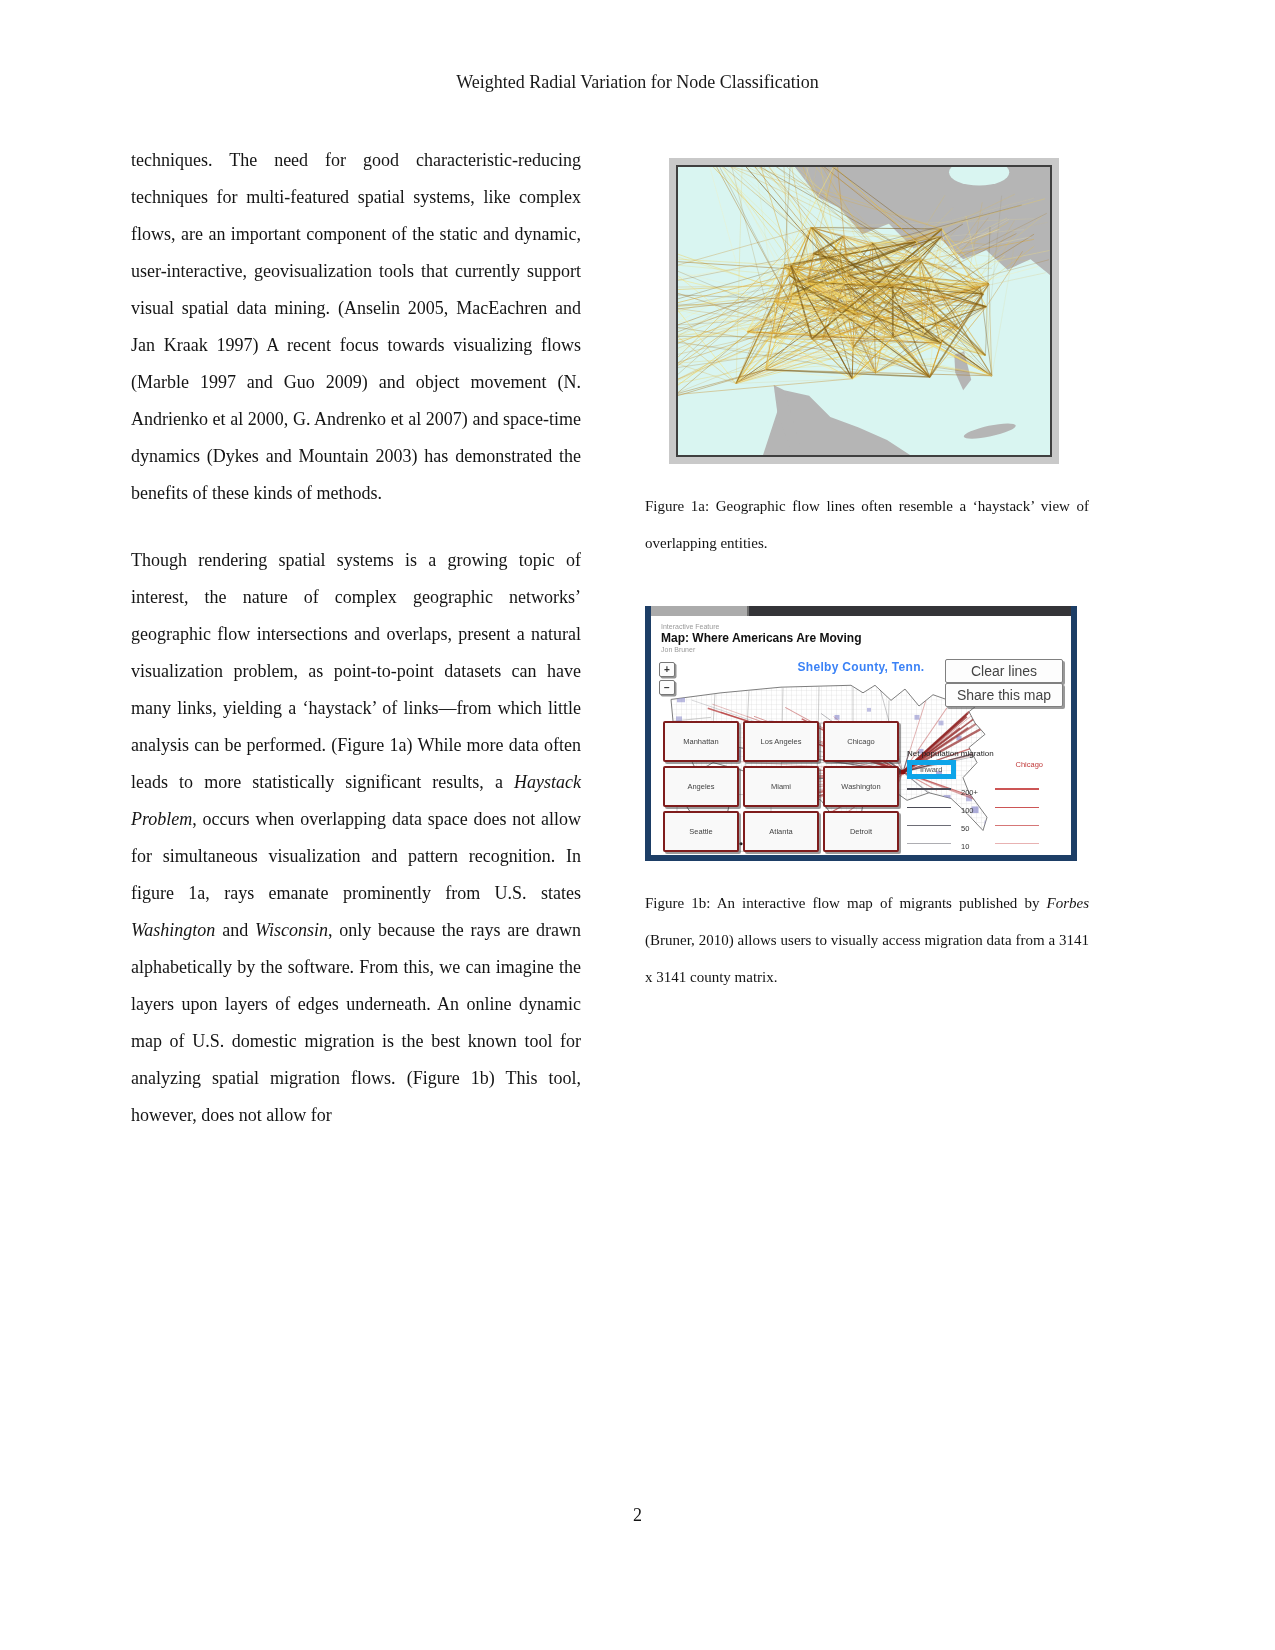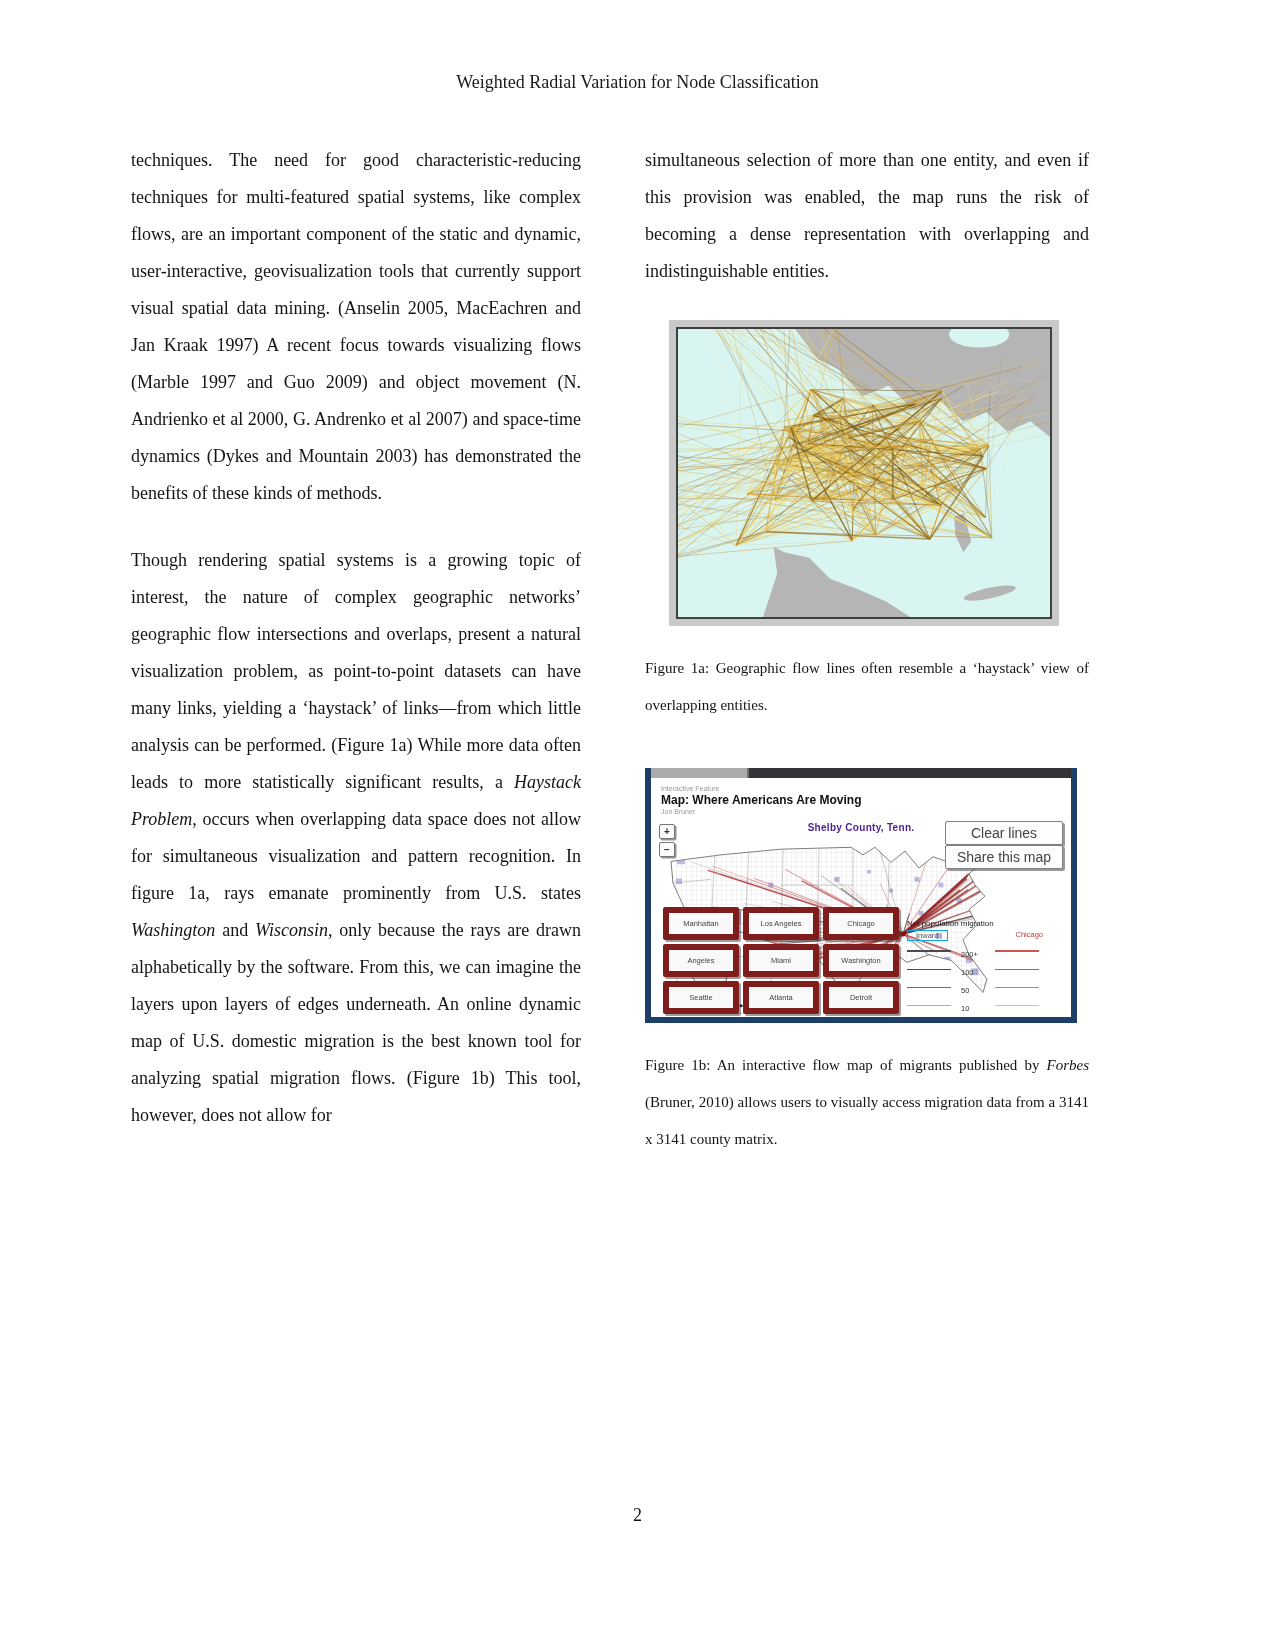--- a/index.html
+++ b/index.html
@@ -25,38 +25,38 @@
   .fig1b-topbar .thumb{width:96px;background:#ababab;border-right:2px solid #6e6e6e;}
   .fig1b-inner{background:#fff;font-family:"Liberation Sans","DejaVu Sans",sans-serif;}
   .fig1b-head{padding:7px 10px 2px 10px;}
   .kicker{font-size:7px;color:#9a9a9a;}
   .f1b-title{font-size:12px;font-weight:bold;color:#101010;margin-top:1px;}
   .byline{font-size:7px;color:#9a9a9a;margin-top:1px;}
   .intro{font-size:8px;font-weight:bold;color:#3c3c3c;line-height:1.45;margin-top:5px;}
   .fig1b-map{position:relative;height:198px;margin-top:2px;}
   .fig1b-map svg{position:absolute;left:0;top:0;width:100%;height:100%;}
   .map-title{position:absolute;top:3px;left:0;right:0;text-align:center;
-        font-size:10px;font-weight:bold;color:#4c1d95;letter-spacing:.3px;}
+        font-size:12px;font-weight:bold;color:#3b82f6;letter-spacing:.3px;}
   .zoom-ctrl{position:absolute;left:8px;top:5px;}
   .zbtn{width:14px;height:13px;margin-bottom:3px;background:#fcfcfc;border:1px solid #777;
         box-shadow:1.5px 1.5px 0 rgba(60,60,60,.55);font-size:10px;font-weight:bold;color:#333;
         text-align:center;line-height:13px;border-radius:2px;}
   .mbtn{position:absolute;right:8px;width:116px;background:#fdfdfd;border:1px solid #808080;
         box-shadow:2px 2px 0 rgba(70,70,70,.55);border-radius:2px;text-align:center;
         font-size:14px;color:#444;padding:3px 0;}
   .btn-clear{top:2px;}
   .btn-share{top:26px;}
   .citygrid{position:absolute;left:12px;bottom:3px;display:grid;
         grid-template-columns:repeat(3,76px);grid-gap:4px;}
-  .citybtn{background:#f9f9f9;border:6px solid #7f1d1d;box-shadow:2px 2px 0 rgba(60,60,60,.5);
-        border-radius:2px;font-size:7.5px;color:#444;text-align:center;padding:6px 0;}
+  .citybtn{background:#f9f9f9;border:2px solid #7f1d1d;box-shadow:2px 2px 0 rgba(60,60,60,.5);
+        border-radius:2px;font-size:7.5px;color:#444;text-align:center;padding:14px 0;}
   .legend{position:absolute;right:14px;bottom:2px;width:150px;font-size:7.5px;color:#333;}
   .leg-title{font-size:8px;color:#222;margin-bottom:2px;}
   .leg-head{display:flex;justify-content:space-between;margin-bottom:2px;}
-  .leg-in{border:1px solid #0ea5e9;padding:0 8px;color:#555;}
+  .leg-in{border:5px solid #0ea5e9;padding:0 8px;color:#555;}
   .leg-out{color:#c03a3a;padding-right:14px;}
   .leg-row{display:flex;align-items:center;margin-bottom:2px;}
   .lswatch{display:inline-block;width:44px;}
   .lswatch.in{border-top:2px solid #4a4a55;}
   .lswatch.out{border-top:2px solid #cc5555;}
   .lswatch.w1{border-top-width:1.5px;}
   .lswatch.w2{border-top-width:1px;opacity:.8;}
   .lswatch.w3{border-top-width:1px;opacity:.45;}
   .lval{display:inline-block;width:28px;text-align:left;margin:7px 6px 0 10px;}
   .page-number{position:absolute;top:1505px;left:0;right:0;text-align:center;font-size:18px;}
@@ -69,21 +69,20 @@
   <div class="running-head">Weighted Radial Variation for Node Classification</div>
 
   <div class="columns">
 
     <div class="col col-left">
       <p class="body">techniques. The need for good characteristic-reducing techniques for multi-featured spatial systems, like complex flows, are an important component of the static and dynamic, user-interactive, geovisualization tools that currently support visual spatial data mining. (Anselin 2005, MacEachren and Jan Kraak 1997) A recent focus towards visualizing flows (Marble 1997 and Guo 2009) and object movement (N. Andrienko et al 2000, G. Andrenko et al 2007) and space-time dynamics (Dykes and Mountain 2003) has demonstrated the benefits of these kinds of methods.</p>
       <p class="body">Though rendering spatial systems is a growing topic of interest, the nature of complex geographic networks’ geographic flow intersections and overlaps, present a natural visualization problem, as point-to-point datasets can have many links, yielding a ‘haystack’ of links—from which little analysis can be performed. (Figure 1a) While more data often leads to more statistically significant results, a <em>Haystack Problem</em>, occurs when overlapping data space does not allow for simultaneous visualization and pattern recognition. In figure 1a, rays emanate prominently from U.S. states <em>Washington</em> and <em>Wisconsin</em>, only because the rays are drawn alphabetically by the software. From this, we can imagine the layers upon layers of edges underneath. An online dynamic map of U.S. domestic migration is the best known tool for analyzing spatial migration flows. (Figure 1b) This tool, however, does not allow for</p>
     </div>
 
     <div class="col col-right">
-      <p class="body">simultaneous selection of more than one entity, and even if this provision was enabled, the map runs the risk of becoming a dense representation with overlapping and indistinguishable entities.</p>
 
       <figure class="fig1a">
         <div class="fig1a-frame">
           <svg id="fig1a-svg" viewBox="0 0 420 325" preserveAspectRatio="none">
             <rect id="f1a-water" x="0" y="0" width="420" height="325" fill="#d9f5f1"></rect>
             <polygon id="f1a-canada" points="132,0 420,0 420,122 398,104 372,116 348,94 322,104 295,80 266,92 238,64 208,76 182,46 158,34 132,0" fill="#b5b5b5"></polygon>
             <ellipse id="f1a-hudson" cx="340" cy="6" rx="34" ry="15" fill="#d9f5f1"></ellipse>
             <ellipse class="f1a-lake" cx="258" cy="100" rx="7" ry="4" fill="#d9f5f1"></ellipse>
             <ellipse class="f1a-lake" cx="278" cy="108" rx="6" ry="4" fill="#d9f5f1"></ellipse>
             <ellipse class="f1a-lake" cx="296" cy="96" rx="6" ry="3" fill="#d9f5f1"></ellipse>

